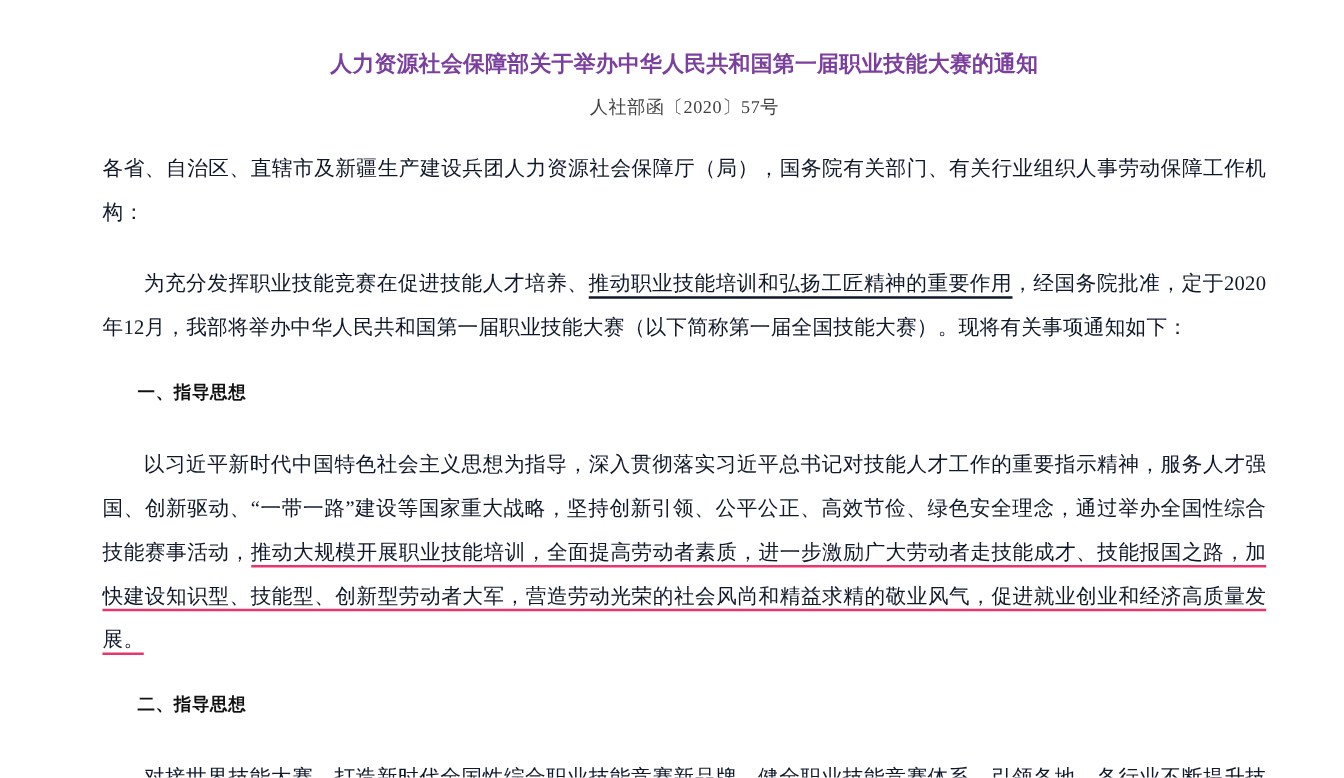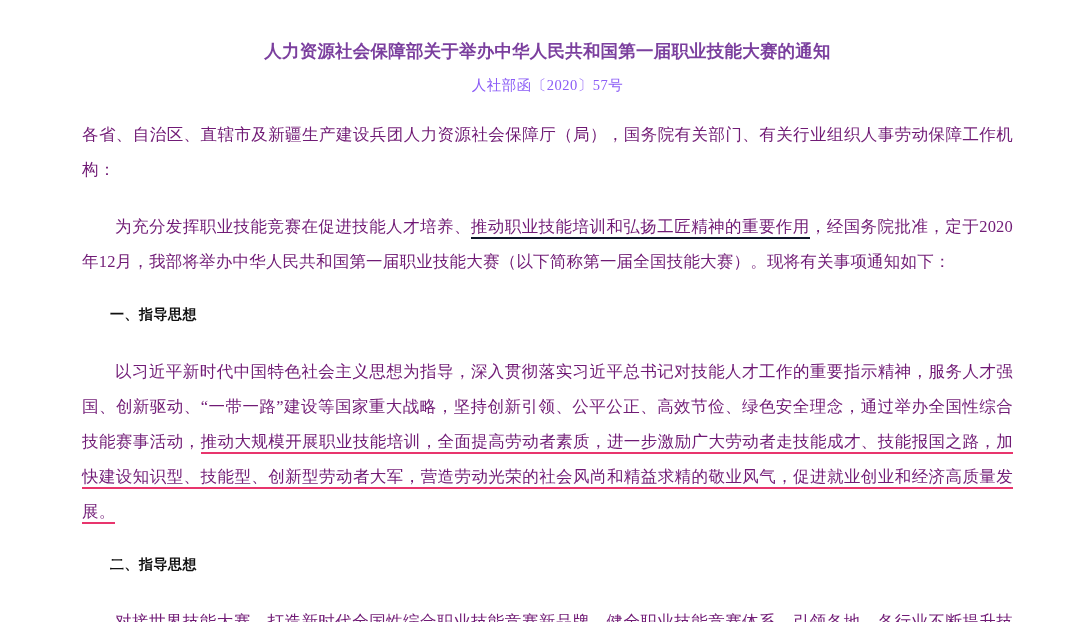--- a/index.html
+++ b/index.html
@@ -27,31 +27,31 @@
     color: #7b3f9e;
     font-weight: bold;
     font-size: 17.5px;
     letter-spacing: 0.2px;
     line-height: 1.5;
     margin: 8px 0 0 0;
     font-family: "Liberation Serif", "DejaVu Serif", serif;
   }
   .doc-number {
     text-align: center;
-    color: #8b5cf6;
+    color: #404040;
     font-size: 14.5px;
     margin: 12px 0 0 0;
     letter-spacing: 0.5px;
   }
   .body-text {
     font-size: 16.5px;
     line-height: 35px;
     text-align: justify;
     margin: 22px 0 0 0;
-    color: #701a75;
+    color: #0f172a;
     letter-spacing: 0.2px;
   }
   .indent {
     text-indent: 2em;
   }
   .section-heading {
     font-size: 14px;
     line-height: 35px;
     font-weight: bold;
     text-indent: 2em;

